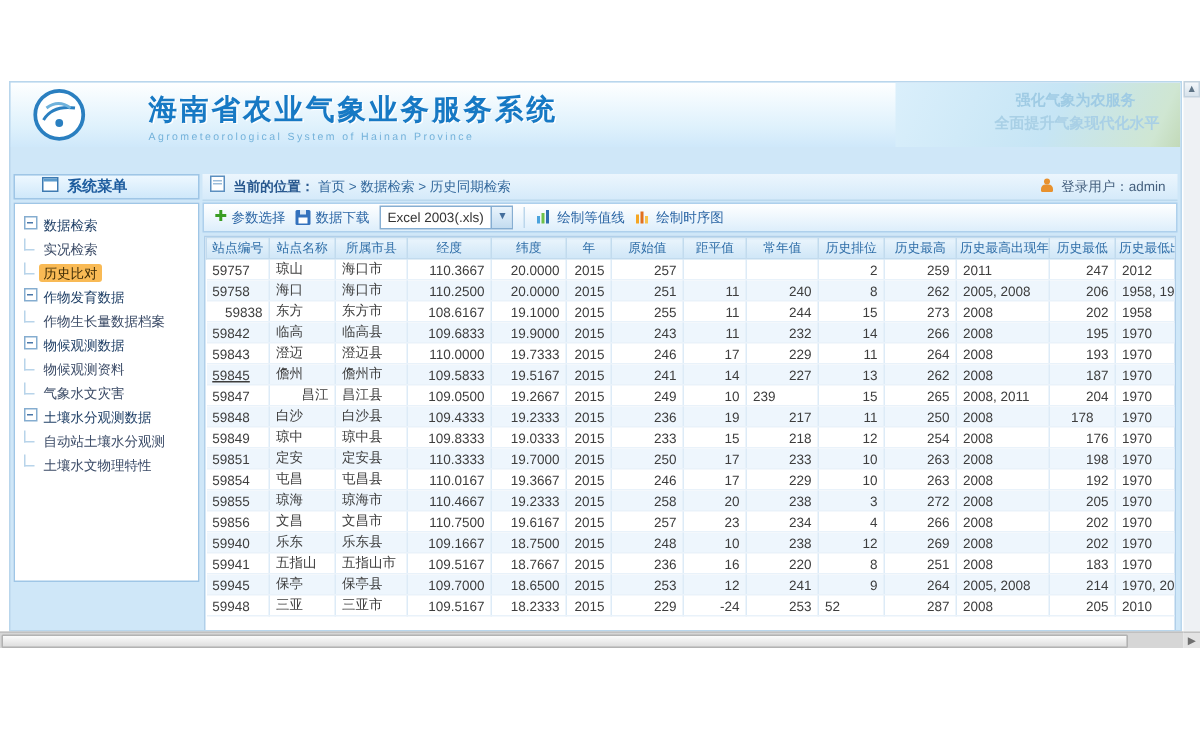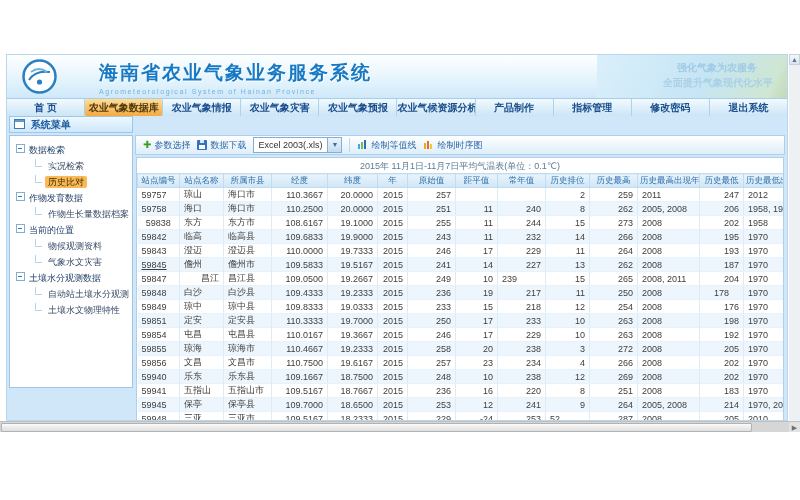--- a/index.html
+++ b/index.html
@@ -31,32 +31,32 @@
        line-height:17px;border-right:1px solid #aed2ea;cursor:pointer;
        white-space:nowrap;overflow:hidden;}
   .nav-item:last-child{border-right:none;}
   .nav-item.active{background:linear-gradient(180deg,#fede9a,#f6a93e);color:#4f3a10;
        border-radius:2px;}
 
   
   .sidebar{position:absolute;left:2px;top:61px;width:124px;height:304px;}
   .side-hdr{height:17px;line-height:16px;background:linear-gradient(180deg,#eef8ff,#cfe8fa);
        border:1px solid #9fc6e6;box-sizing:border-box;font-size:10px;font-weight:bold;
-       color:#1d5c9e;padding-left:4px;}
+       color:#1d5c9e;padding-left:18px;}
   .menu-icon{display:inline-block;width:9px;height:8px;border:1px solid #3d7ab2;background:#fff;
        vertical-align:-1px;margin-right:3px;position:relative;}
   .menu-icon::before{content:"";position:absolute;left:0;top:0;width:9px;height:2px;background:#5d9ccd;}
   .tree-box{position:absolute;left:0;top:19px;width:124px;height:253px;background:#ffffff;
        border:1px solid #9fc6e6;box-sizing:border-box;padding-top:6px;overflow:hidden;}
   .tree-parent{height:16px;line-height:16px;font-size:9px;color:#1f3f66;padding-left:6px;
        white-space:nowrap;overflow:hidden;cursor:pointer;}
   .expand-box{display:inline-block;width:7px;height:7px;border:1px solid #85add0;background:#fff;
        position:relative;margin-right:4px;}
   .expand-box::after{content:"";position:absolute;left:1px;top:3px;width:4px;height:1px;background:#4a77a8;}
-  .tree-child{height:16px;line-height:16px;font-size:9px;color:#3a4a66;padding-left:20px;
+  .tree-child{height:16px;line-height:16px;font-size:9px;color:#3a4a66;padding-left:1px;
        white-space:nowrap;overflow:hidden;cursor:pointer;}
   .tick{display:inline-block;width:6px;height:7px;border-left:1px solid #b8d4ea;
        border-bottom:1px solid #b8d4ea;margin:0 3px 3px 5px;vertical-align:-1px;}
   .tree-child .tree-label{padding:1px 3px;border-radius:2px;}
   .tree-child.selected .tree-label{background:#f9ba55;color:#3b2a05;}
 
   
   .main{position:absolute;left:128px;top:61px;right:2px;height:306px;}
   .crumb{position:absolute;left:0;top:0;right:0;height:17px;
        background:linear-gradient(180deg,#ecf6fd,#d5eafa);border-bottom:1px solid #bcd9ee;
@@ -128,55 +128,52 @@
         <path d="M10 14 q8 -6 16 0" stroke="#6fb2dc" fill="none" stroke-width="2"></path>
         <circle cx="18.5" cy="24" r="2.6" fill="#2a7fc0"></circle>
       </svg>
     </div>
     <div class="title-wrap">
       <div class="app-title">海南省农业气象业务服务系统</div>
       <div class="app-sub">Agrometeorological System of Hainan Province</div>
     </div>
   </div>
 
-  <div class="nav">
-      <div class="nav-item">首 页</div>
-      <div class="nav-item active">农业气象数据库</div>
-      <div class="nav-item">农业气象情报</div>
-      <div class="nav-item">农业气象灾害</div>
-      <div class="nav-item">农业气象预报</div>
-      <div class="nav-item">农业气候资源分析</div>
-      <div class="nav-item">产品制作</div>
-      <div class="nav-item">指标管理</div>
-      <div class="nav-item">修改密码</div>
-      <div class="nav-item">退出系统</div>
-    </div>
 
   <div class="sidebar">
     <div class="side-hdr">
       <span class="menu-icon"></span>
       <span>系统菜单</span>
     </div>
     <div class="tree-box">
         <div class="tree-parent"><span class="expand-box"></span><span>数据检索</span></div>
         <div class="tree-child"><span class="tick"></span><span class="tree-label">实况检索</span></div>
         <div class="tree-child selected"><span class="tick"></span><span class="tree-label">历史比对</span></div>
         <div class="tree-parent"><span class="expand-box"></span><span>作物发育数据</span></div>
         <div class="tree-child"><span class="tick"></span><span class="tree-label">作物生长量数据档案</span></div>
-        <div class="tree-parent"><span class="expand-box"></span><span>当前的位置</span></div>
+        <div class="tree-parent"><span class="expand-box"></span><span>物候观测数据</span></div>
         <div class="tree-child"><span class="tick"></span><span class="tree-label">物候观测资料</span></div>
         <div class="tree-child"><span class="tick"></span><span class="tree-label">气象水文灾害</span></div>
         <div class="tree-parent"><span class="expand-box"></span><span>土壤水分观测数据</span></div>
         <div class="tree-child"><span class="tick"></span><span class="tree-label">自动站土壤水分观测</span></div>
         <div class="tree-child"><span class="tick"></span><span class="tree-label">土壤水文物理特性</span></div>
       </div>
   </div>
 
   <div class="main">
 
+    <div class="crumb">
+      <span class="doc-icon"></span>
+      <span class="prefix">当前的位置：</span>
+      <span>首页 &gt; 数据检索 &gt; 历史同期检索</span>
+      <span class="user-area">
+        <span class="person-icon"></span>
+        <span>登录用户：admin</span>
+      </span>
+    </div>
 
     <div class="toolbar">
       <span class="tb-btn">
         <span class="param-icon">✚</span>
         <span>参数选择</span>
       </span>
       <span class="tb-btn">
         <span class="save-icon"></span>
         <span>数据下载</span>
       </span>
@@ -201,21 +198,20 @@
             <rect x="1" y="4" width="2" height="6" fill="#f5a623"></rect>
             <rect x="4" y="2" width="2" height="8" fill="#e2701d"></rect>
             <rect x="7" y="5" width="2" height="5" fill="#f8c24a"></rect>
           </svg>
         </span>
         <span>绘制时序图</span>
       </span>
     </div>
 
     <div class="table-panel">
-      <div class="table-title">2015年 11月1日-11月7日平均气温表(单位：0.1℃)</div>
       <table>
         <colgroup>
             <col style="width: 42px;">
             <col style="width: 44px;">
             <col style="width: 48px;">
             <col style="width: 56px;">
             <col style="width: 50px;">
             <col style="width: 30px;">
             <col style="width: 48px;">
             <col style="width: 42px;">
@@ -271,21 +267,21 @@
               <td style="text-align: right;">251</td>
               <td style="text-align: right;">11</td>
               <td style="text-align: right;">240</td>
               <td style="text-align: right;">8</td>
               <td style="text-align: right;">262</td>
               <td style="text-align: left;">2005, 2008</td>
               <td style="text-align: right;">206</td>
               <td style="text-align: left;">1958, 1970</td>
             </tr>
             <tr>
-              <td style="text-align: center; margin-top: 48px;">59838</td>
+              <td style="text-align: right; margin-top: 48px;">59838</td>
               <td style="text-align: left;">东方</td>
               <td style="text-align: left;">东方市</td>
               <td style="text-align: right;">108.6167</td>
               <td style="text-align: right;">19.1000</td>
               <td style="text-align: right;">2015</td>
               <td style="text-align: right;">255</td>
               <td style="text-align: right;">11</td>
               <td style="text-align: right;">244</td>
               <td style="text-align: right;">15</td>
               <td style="text-align: right;">273</td>

